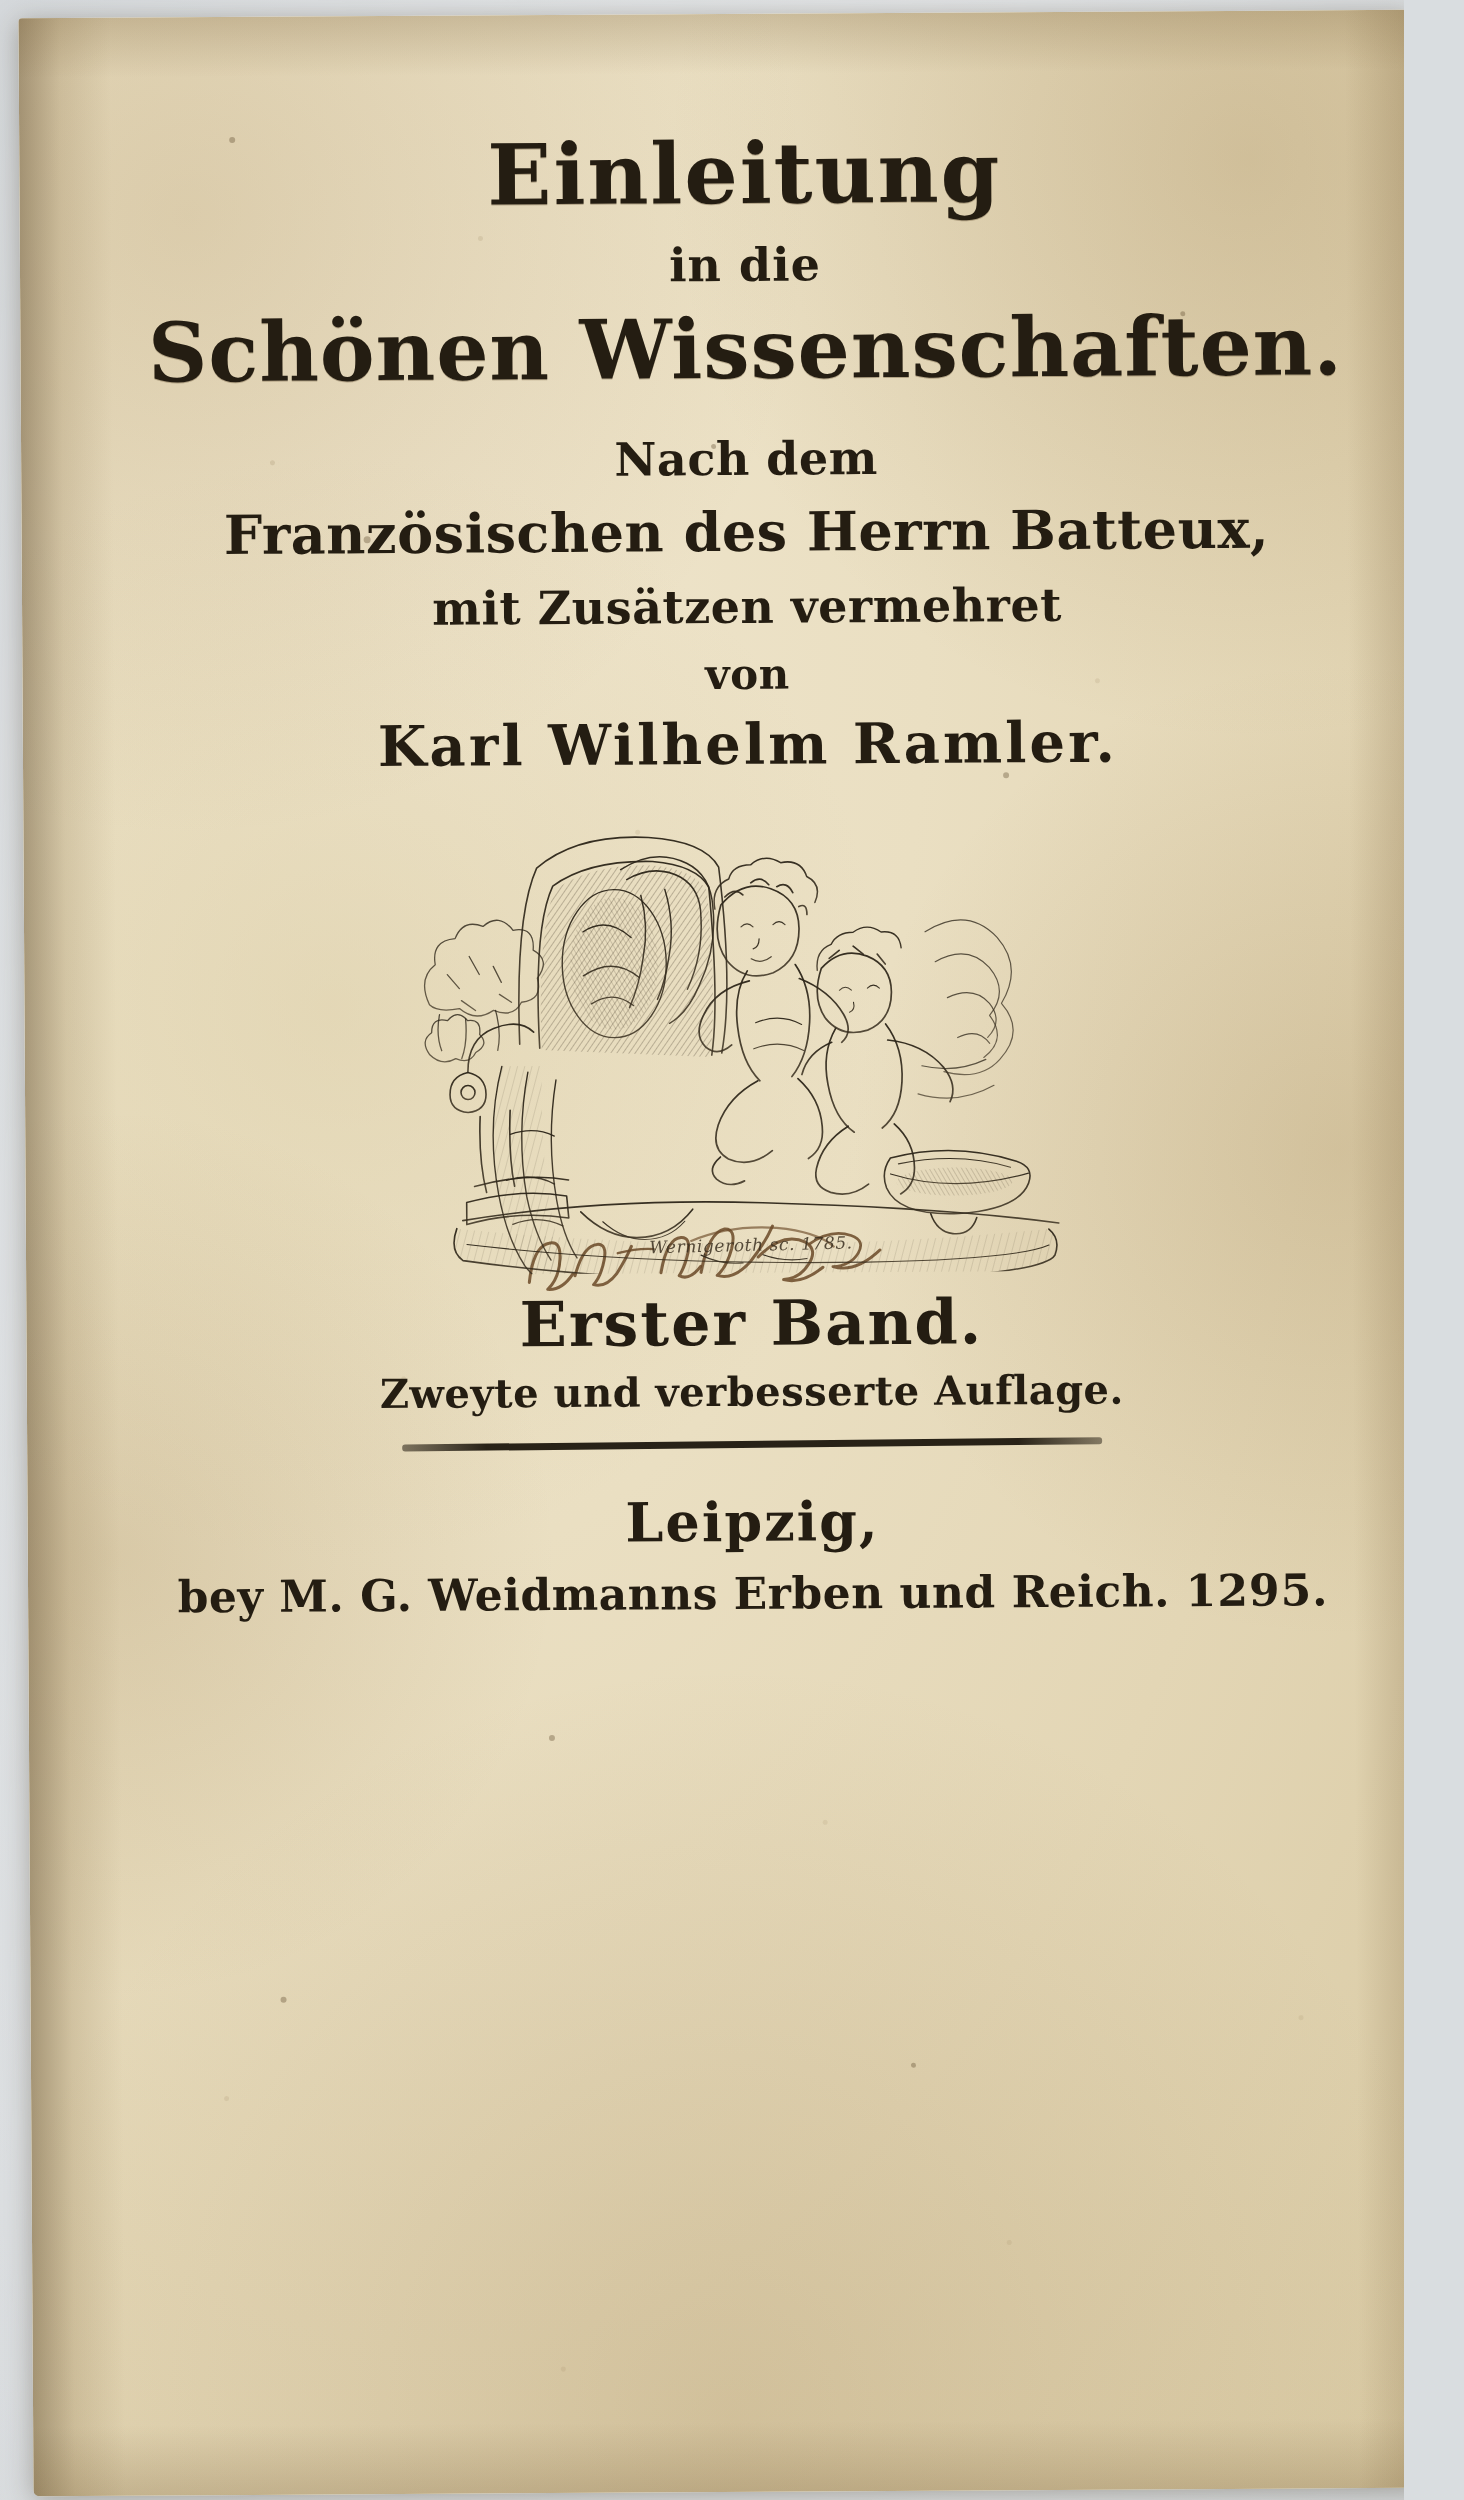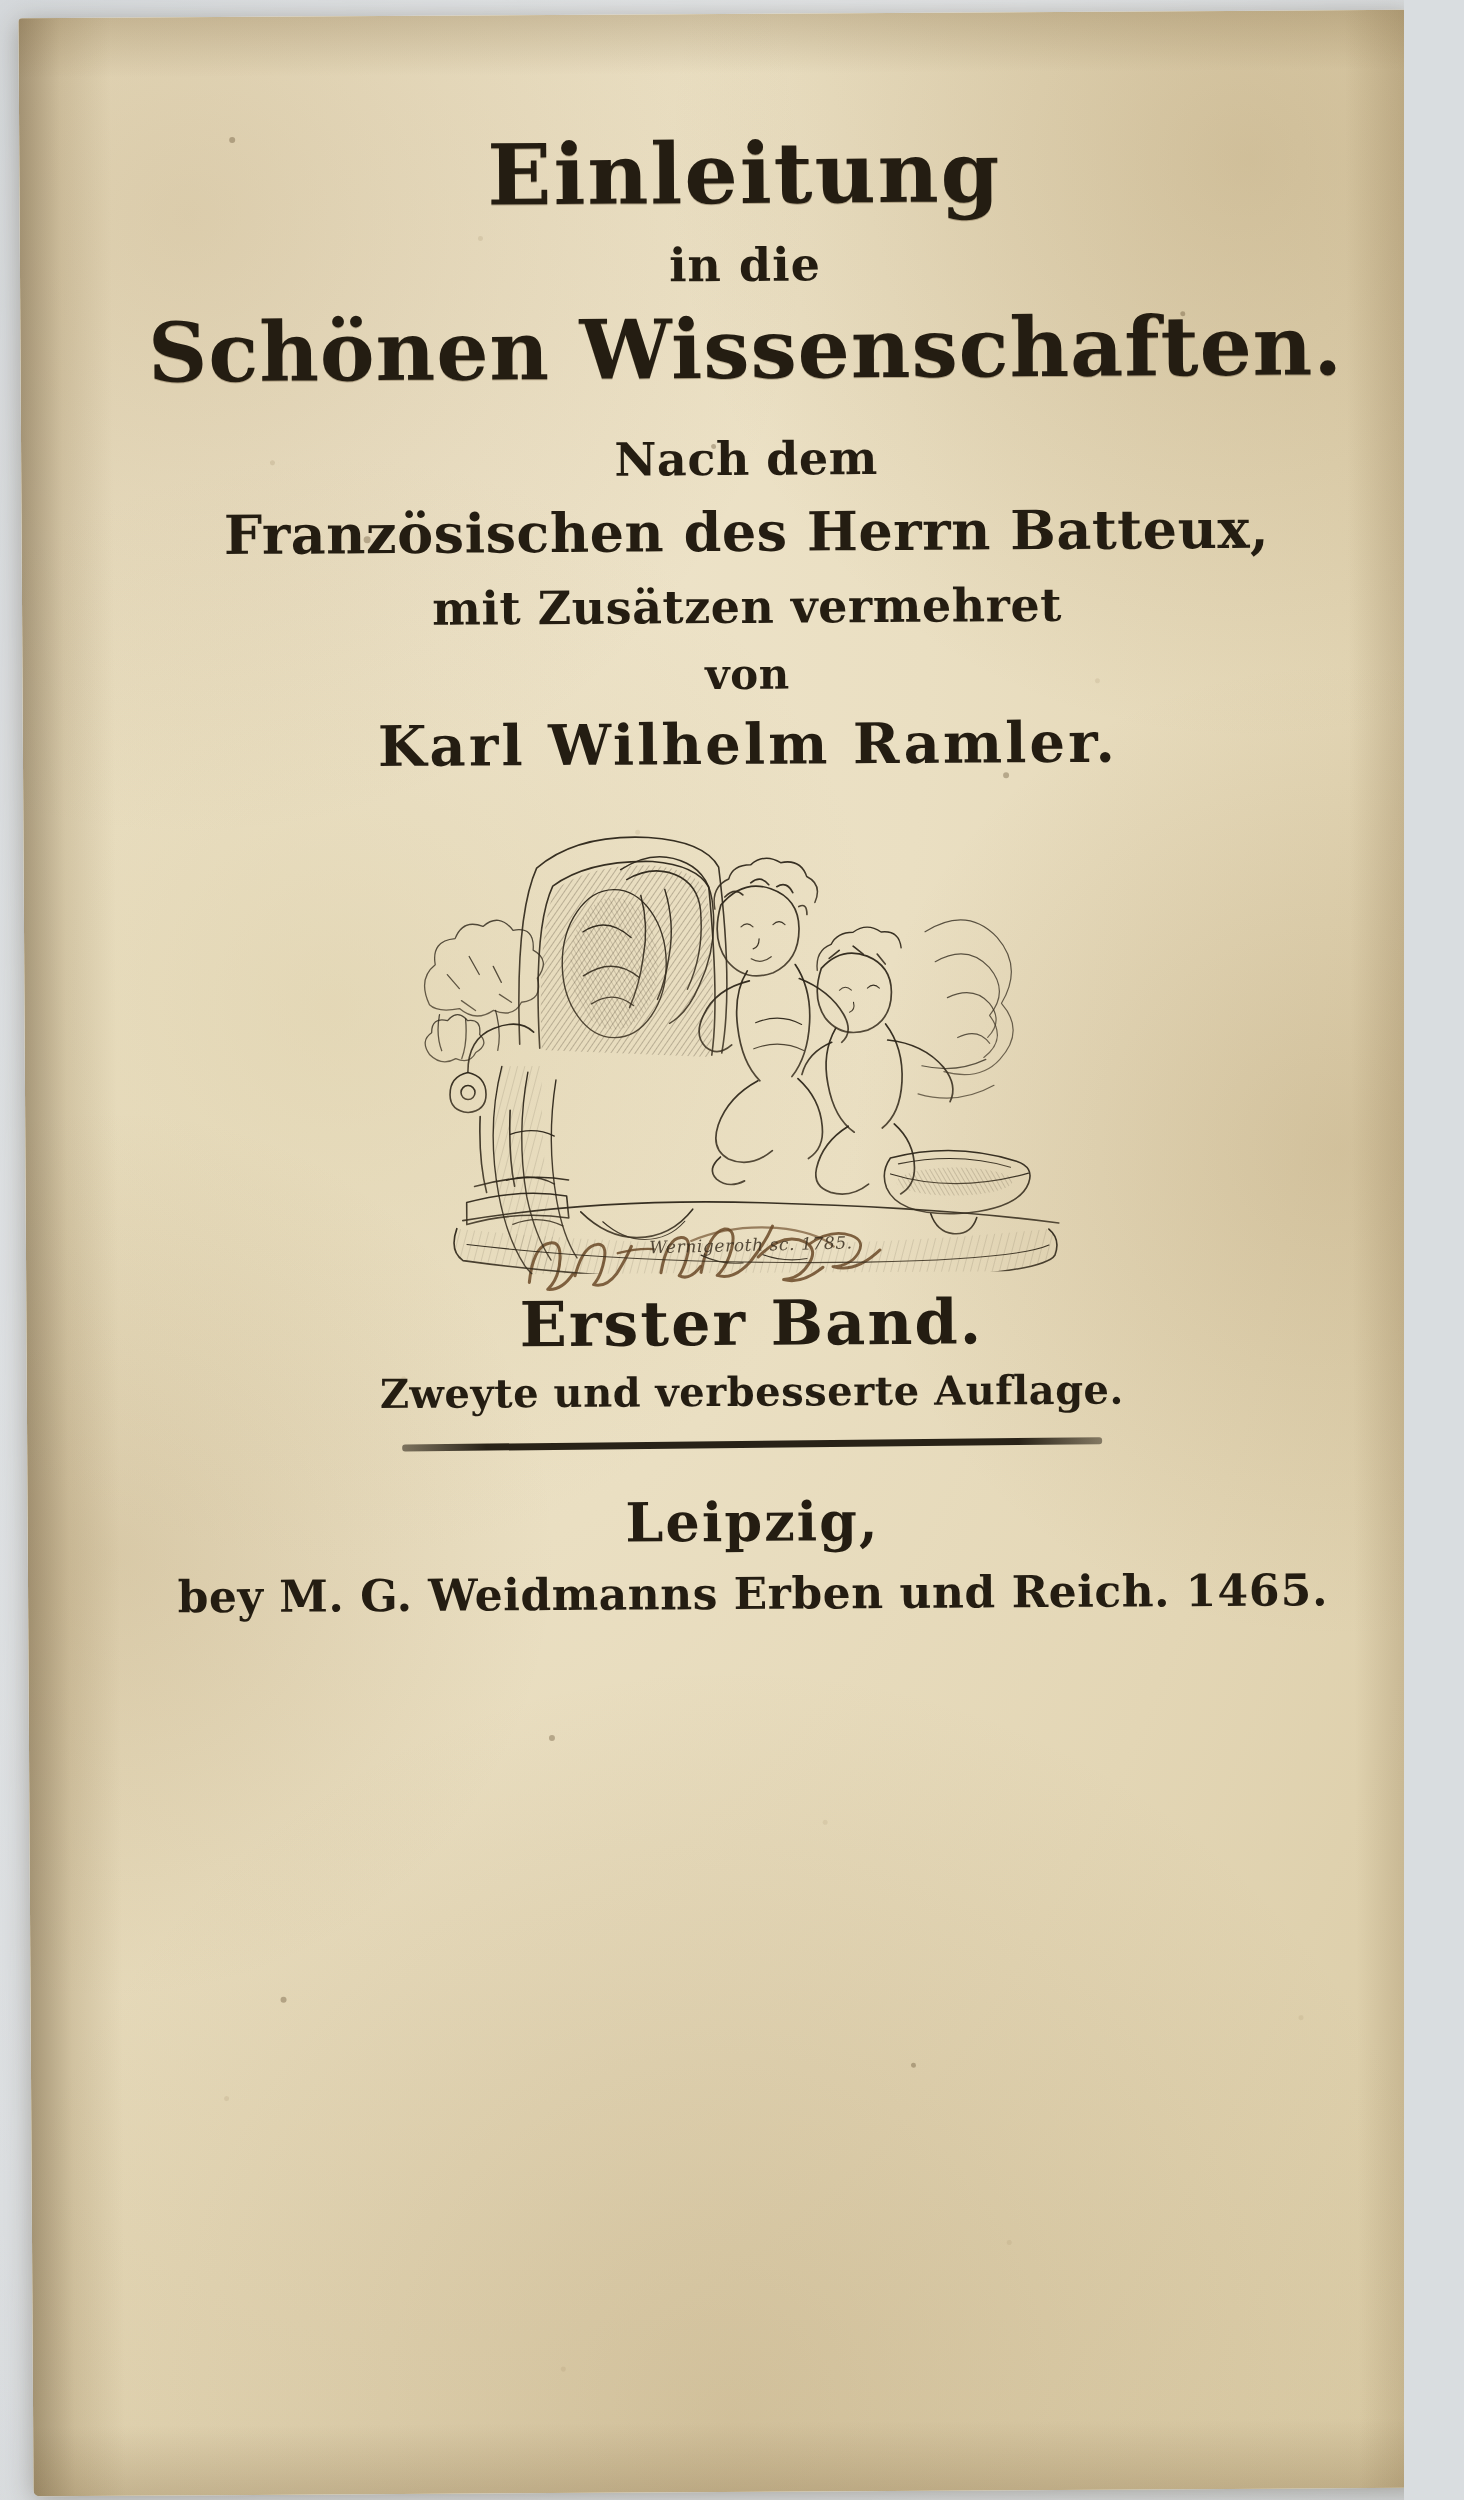--- a/index.html
+++ b/index.html
@@ -436,21 +436,21 @@
       <div class="fraktur t-band">Erster Band.</div>
 
       <div class="fraktur t-auflage">Zweyte und verbesserte Auflage.</div>
 
       <div class="rule"></div>
 
       <div class="fraktur t-city">Leipzig,</div>
 
       <div class="fraktur t-publisher">
         <span>bey M. G. Weidmanns Erben und Reich.</span>
-        <span class="year">1465.</span>
+        <span class="year">1295.</span>
       </div>
     </div>
 
     <svg class="signature" viewBox="0 0 420 70">
       <g fill="none" stroke="#6b4a28" stroke-opacity="0.85" stroke-linecap="round" stroke-linejoin="round">
         <path d="M14 52 q6 -36 22 -38 q12 -2 10 16 q-2 20 -14 30 q14 2 26 -14" stroke-width="3"></path>
         <path d="M60 48 q10 -30 24 -30 q10 0 6 16 q-4 16 -12 24 q12 4 24 -10 q10 -14 16 -26" stroke-width="3"></path>
         <path d="M104 28 q20 -4 36 -2" stroke-width="2.4"></path>
         <path d="M146 50 q8 -34 22 -34 q10 0 6 16 q-4 14 -10 22 q10 6 22 -8" stroke-width="3"></path>
         <path d="M186 52 q10 -40 26 -42 q12 0 6 20 q-6 18 -16 26 q16 6 34 -12 q16 -18 24 -34" stroke-width="3"></path>

